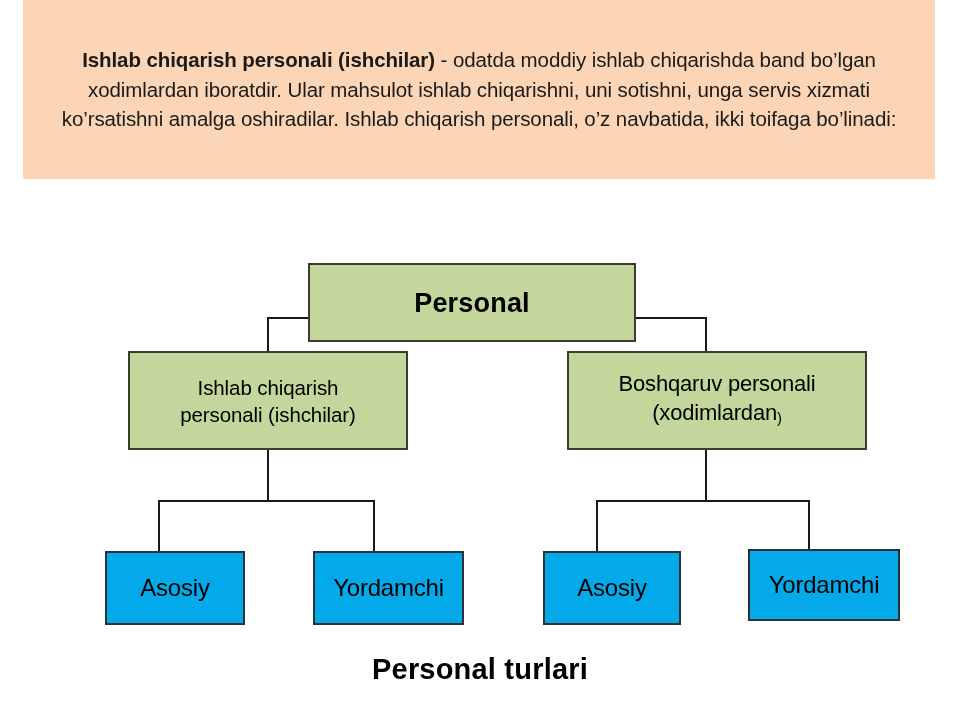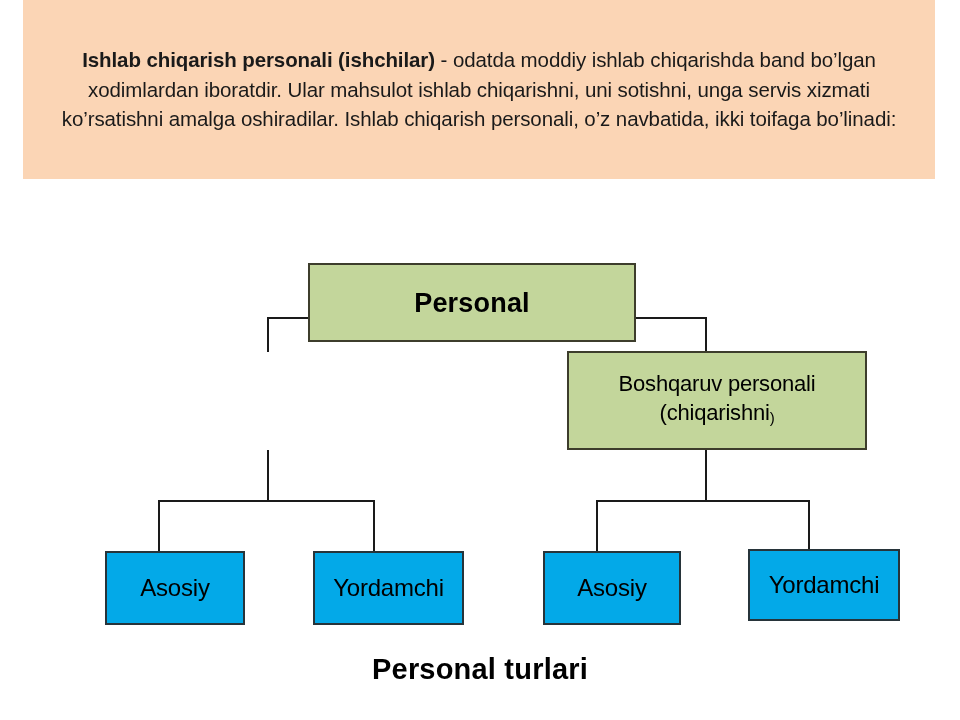--- a/index.html
+++ b/index.html
@@ -219,23 +219,26 @@
 
   <div class="line v" id="line-rsub-stem"></div>
   <div class="line h" id="line-rsub-bus"></div>
   <div class="line v" id="line-rsub-left"></div>
   <div class="line v" id="line-rsub-right"></div>
 
   <div class="node green" id="node-root">
     <span class="node-label">Personal</span>
   </div>
 
+  <div class="node green" id="node-production">
+    <span class="node-label"><span>Ishlab chiqarish</span><br><span>personali (ishchilar)</span></span>
+  </div>
 
   <div class="node green" id="node-management">
-    <span class="node-label"><span>Boshqaruv personali</span><br><span>(chiqarishni</span><span class="paren-small">)</span></span>
+    <span class="node-label"><span>Boshqaruv personali</span><br><span>(xodimlardan</span><span class="paren-small">)</span></span>
   </div>
 
   <div class="node blue" id="node-prod-main">
     <span class="node-label">Asosiy</span>
   </div>
 
   <div class="node blue" id="node-prod-aux">
     <span class="node-label">Yordamchi</span>
   </div>
 

